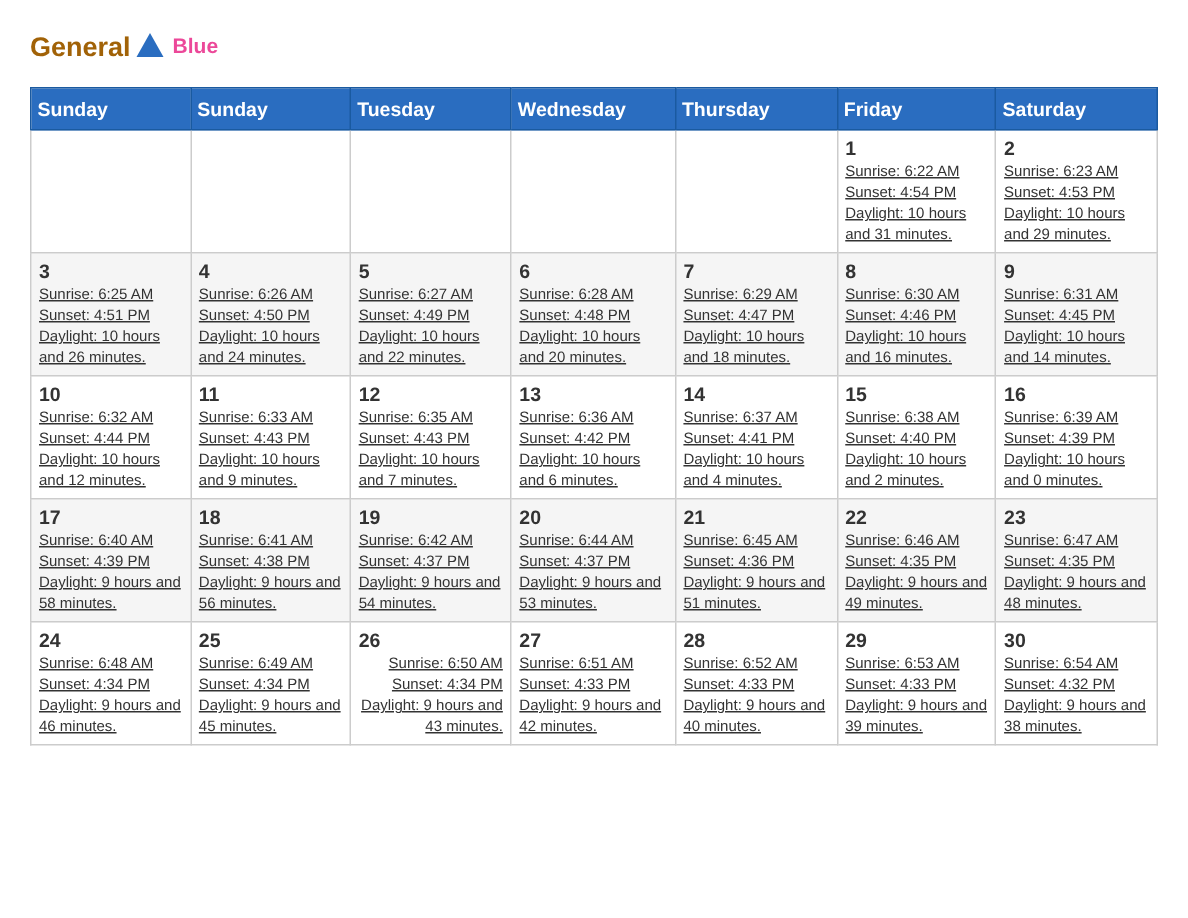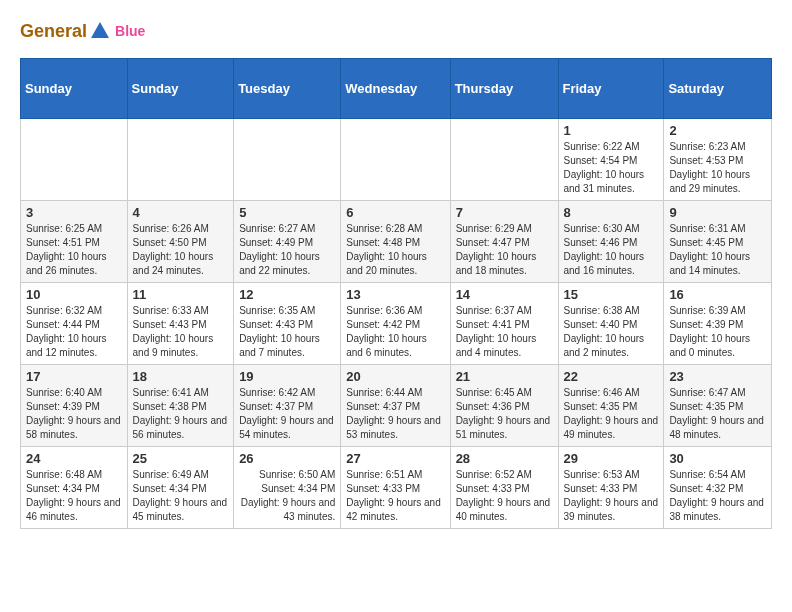--- a/index.html
+++ b/index.html
@@ -35,21 +35,21 @@
     }
     .calendar {
       width: 100%;
       border-collapse: collapse;
     }
     .calendar th {
       background: #2a6dc0;
       color: #fff;
       font-size: 13px;
       font-weight: bold;
-      padding: 22px 4px;
+      padding: 6px 4px;
       text-align: left;
       border: 1px solid #1a5aa0;
     }
     .calendar td {
       vertical-align: top;
       border: 1px solid #ccc;
       padding: 4px 5px;
       width: 113px;
       min-height: 80px;
       background: #fff;
@@ -62,20 +62,21 @@
     .day-number {
       font-size: 13px;
       font-weight: bold;
       display: block;
       margin-bottom: 2px;
     }
     .day-info {
       font-size: 10px;
       line-height: 1.4;
       color: #333;
+      text-decoration: underline;
     }
     .empty-cell {
       background: #fff !important;
     }
     .calendar tr:nth-child(even) td.empty-cell {
       background: #f5f5f5 !important;
     }
   </style>
 </head>
 <body>

